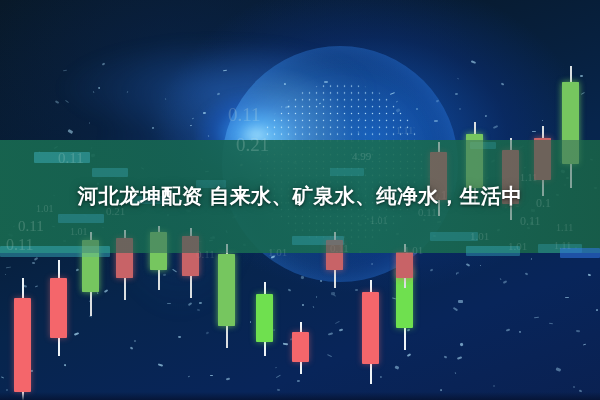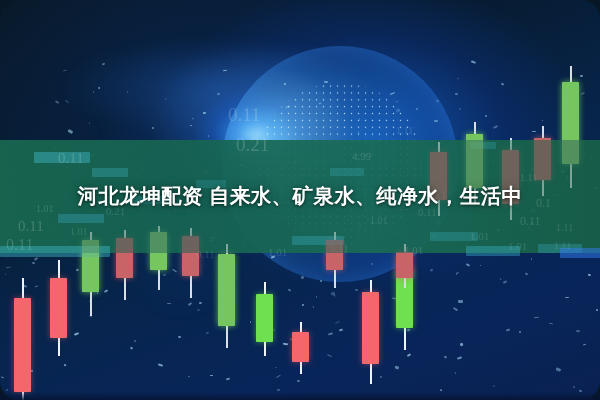--- a/index.html
+++ b/index.html
@@ -4,21 +4,21 @@
 <style>
   html,body{margin:0;padding:0;background:#000;}
   #stage{
     position:relative;
     width:600px;height:400px;
     overflow:hidden;
     font-family:"Liberation Sans","DejaVu Sans",sans-serif;
     background:#071726;
   }
   
-  .layer{position:absolute;inset:0;border-radius:19px;}
+  .layer{position:absolute;inset:0;}
   #bg-base{
     background:
       radial-gradient(ellipse 300px 220px at 62% 34%, rgba(20,90,190,.85) 0%, rgba(12,50,130,.45) 45%, rgba(8,26,60,0) 72%),
       radial-gradient(ellipse 420px 300px at 30% 18%, rgba(10,40,90,.55) 0%, rgba(7,22,45,0) 70%),
       linear-gradient(160deg,#08161f 0%, #071b30 26%, #07254c 55%, #08255a 78%, #0a2152 100%);
   }
   
   #bg-nebula{
     background:
       radial-gradient(ellipse 160px 110px at 43% 30%, rgba(60,140,235,.40), rgba(60,140,235,0) 70%),

